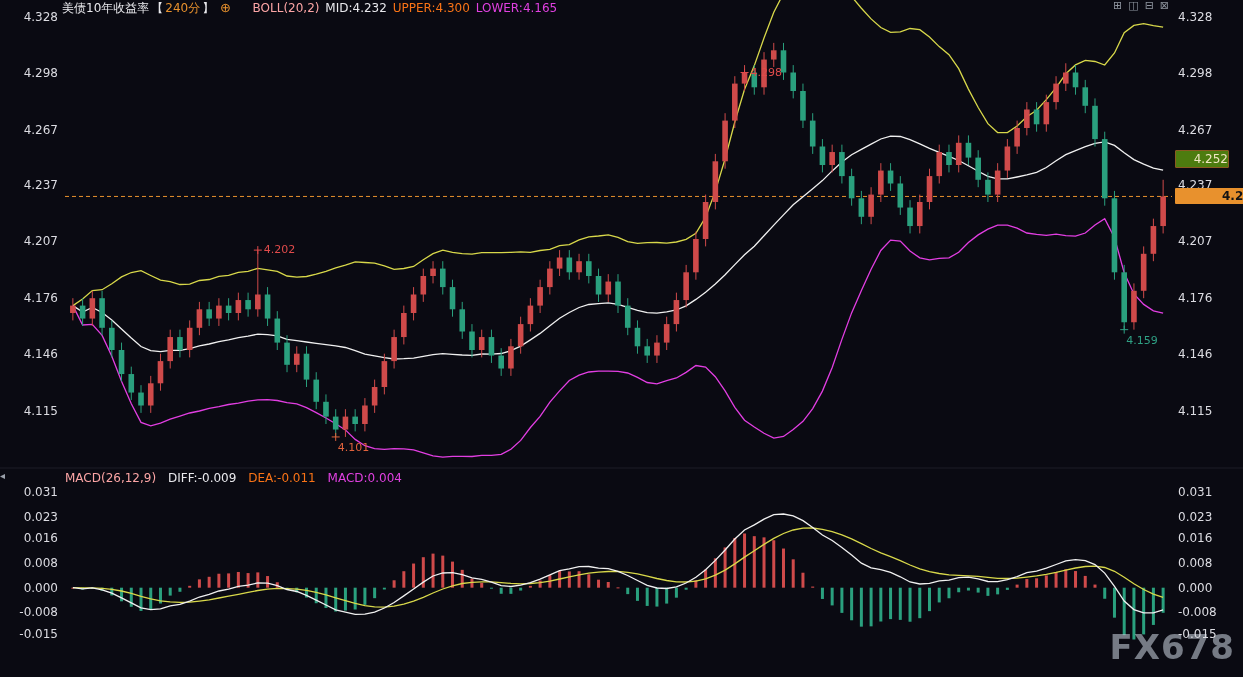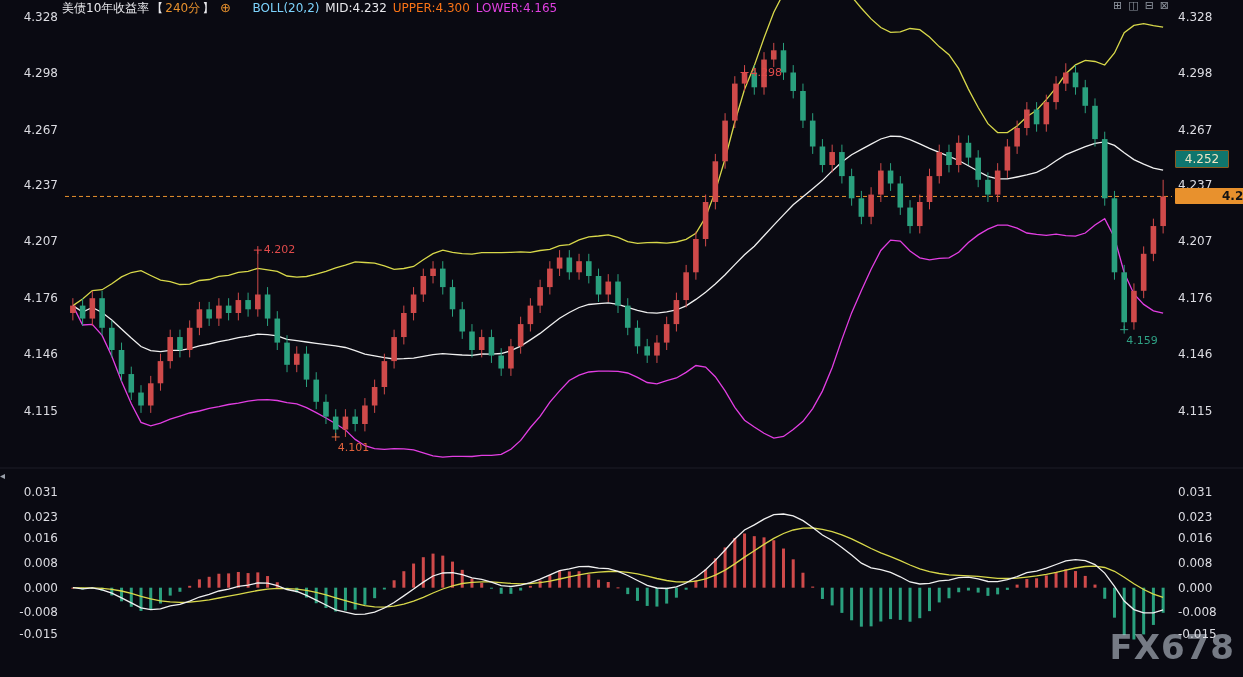--- a/index.html
+++ b/index.html
@@ -1,34 +1,34 @@
 <!DOCTYPE html>
 <html><head>
 <meta charset="utf-8">
 <style>
   html,body{margin:0;padding:0;background:#0a0a12;}
   .app{position:relative;width:1243px;height:677px;background:#0a0a12;overflow:hidden;
        font-family:"DejaVu Sans","Liberation Sans",sans-serif;color:#e4e4e8;font-size:12px;}
   svg#chart-svg{position:absolute;left:0;top:0;}
   .titlebar{position:absolute;left:62px;top:1px;height:14px;line-height:14px;white-space:nowrap;z-index:5;}
   .titlebar span{margin-right:2px;}
-  .wht{color:#e8e8ec;} .org{color:#e8912d;} .gry{color:#7dd3fc;}
+  .wht{color:#e8e8ec;} .org{color:#e8912d;} .gry{color:#fca5a5;}
   .yel{color:#f97316;} .mag{color:#e040e0;}
   .sp{display:inline-block;width:10px;}
   .addicon{color:#e8912d;font-size:13px;cursor:pointer;}
   .winicons{position:absolute;left:1113px;top:0;display:flex;gap:6px;z-index:6;}
   .winicons span{color:#9096a0;font-size:11px;line-height:12px;cursor:pointer;}
   .axiscol span{position:absolute;font-size:12px;color:#dcdce2;}
   #left-axis{position:absolute;left:0;top:0;width:60px;height:100%;z-index:4;}
   #left-axis span{right:2px;text-align:right;}
   #right-axis{position:absolute;left:1176px;top:0;width:66px;height:100%;z-index:4;}
   #right-axis span{left:2px;}
   .pricebox{position:absolute;left:1175px;width:52px;height:16px;line-height:16px;
             text-align:center;font-size:12px;z-index:7;border-radius:1px;}
-  .box-marked{background:#0f766e;border:1px solid #8a5a20;color:#f2e6c4;}
+  .box-marked{background:#4d7c0f;border:1px solid #8a5a20;color:#f2e6c4;text-align:right;}
   .box-current{background:#e8912d;color:#141414;font-weight:bold;padding-left:40px;}
   .macd-legend{position:absolute;left:65px;top:471px;white-space:nowrap;z-index:5;}
   .macd-legend span{margin-right:8px;}
   .collapse{position:absolute;left:0px;top:470px;color:#9aa0aa;font-size:10px;z-index:6;cursor:pointer;}
   .footer{position:absolute;left:0;top:656px;width:100%;height:21px;background:#0c0c12;
           border-top:1px solid #23232d;z-index:5;}
   .fperiod{position:absolute;left:6px;top:3px;color:#e8912d;font-weight:bold;cursor:pointer;}
   .fperiod .arrow{color:#d8d84a;font-size:10px;}
   #footer-labels span{position:absolute;top:3px;color:#d4d4da;transform:translateX(-50%);white-space:nowrap;}
   #footer-labels span.hl{color:#f2f2f6;font-weight:bold;}
@@ -449,18 +449,24 @@
       <span style="top: 531.305px;">0.016</span>
       <span style="top: 556.001px;">0.008</span>
       <span style="top: 580.697px;">0.000</span>
       <span style="top: 605.393px;">-0.008</span>
       <span style="top: 627.002px;">-0.015</span>
     </div>
 
   <div class="pricebox box-marked" id="box-marked" style="top: 149.6px;">4.252</div>
   <div class="pricebox box-current" id="box-current" style="top: 188.45px;">4.231</div>
 
+  <div class="macd-legend">
+    <span class="gry">MACD(26,12,9)</span>
+    <span class="wht">DIFF:-0.009</span>
+    <span class="yel">DEA:-0.011</span>
+    <span class="mag">MACD:0.004</span>
+  </div>
 
   <span class="collapse">◂</span>
 
 
   <div class="watermark">FX678</div>
 </div>
 
 </body></html>

